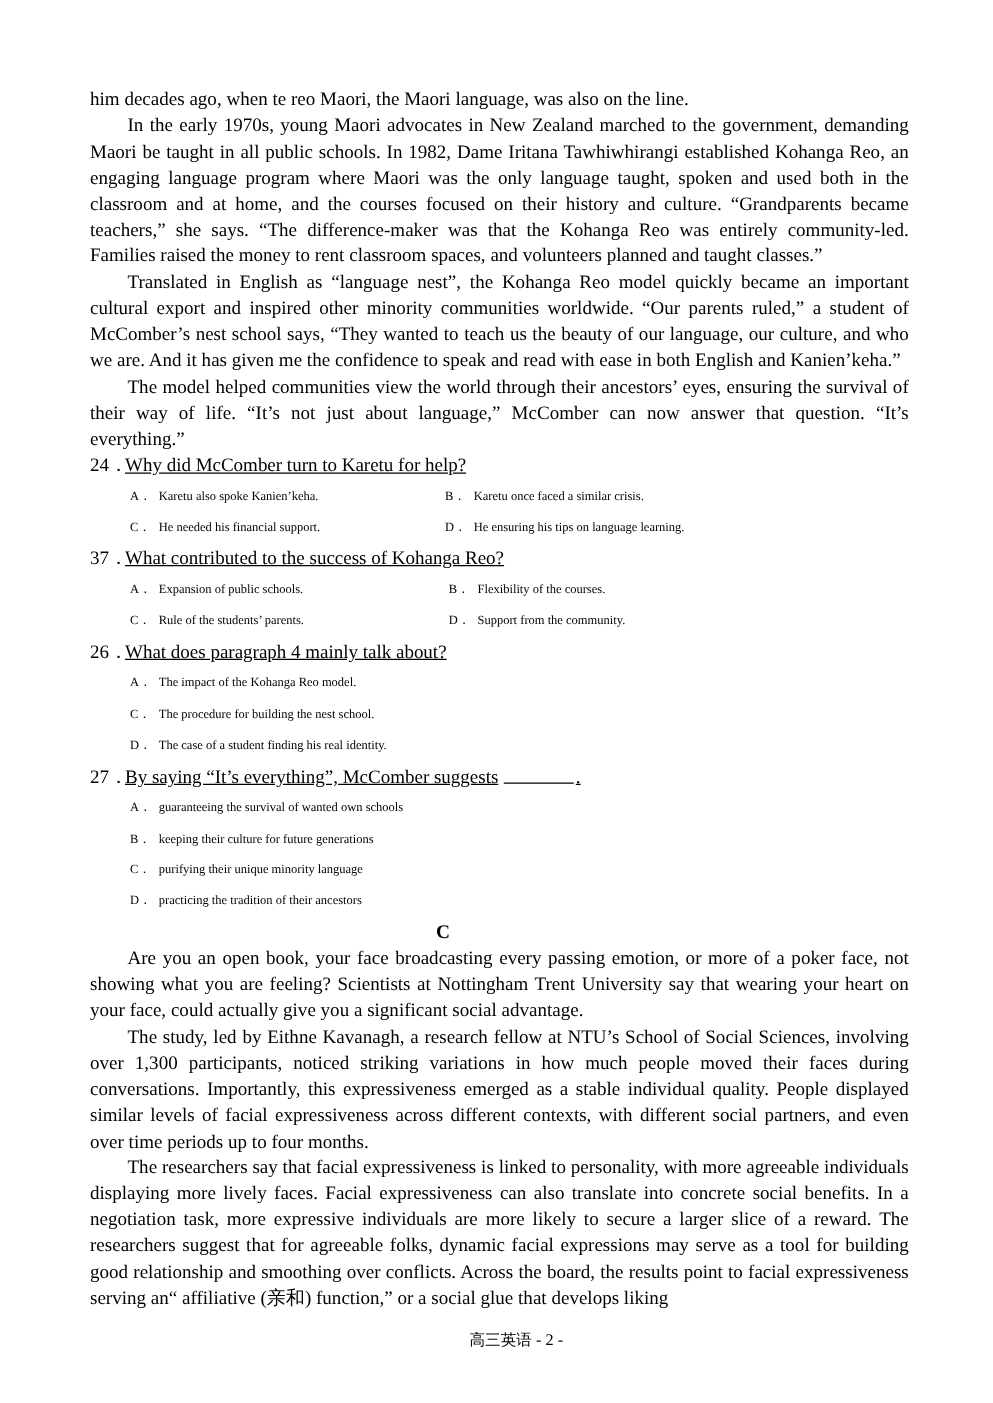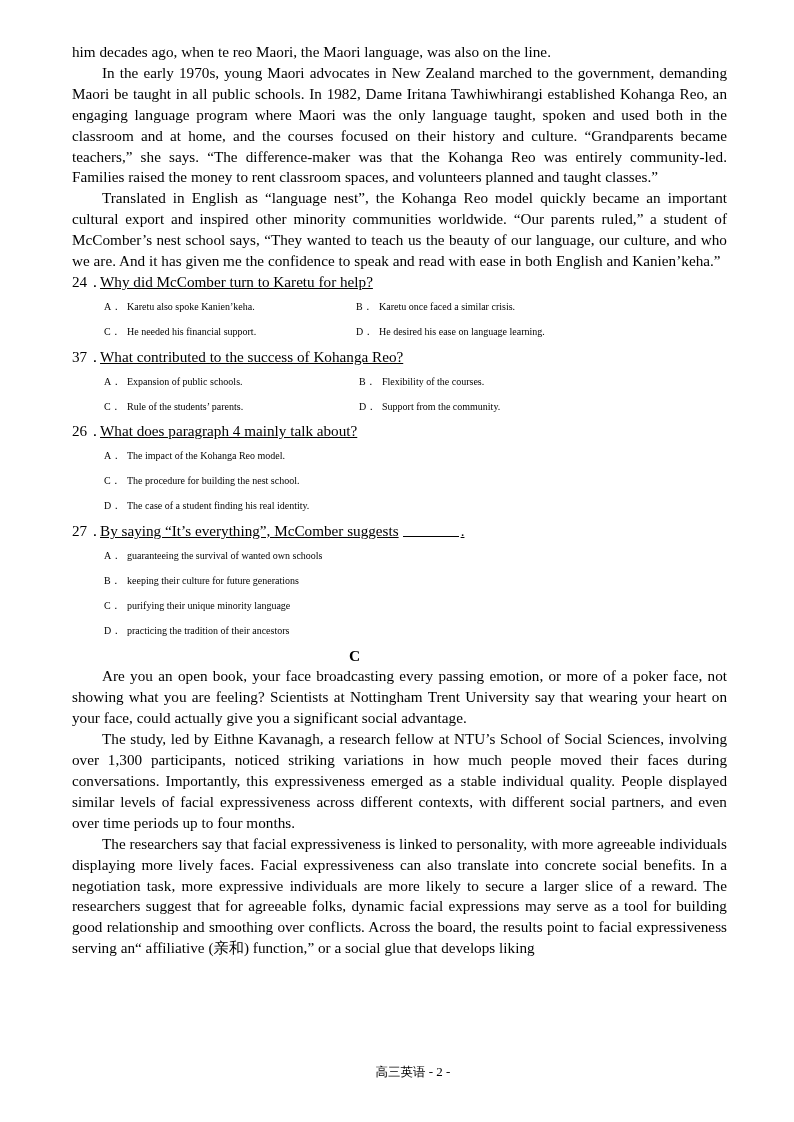--- a/index.html
+++ b/index.html
@@ -16,21 +16,21 @@
     position: relative;
     overflow: hidden;
   }
   .page {
     position: absolute;
     left: 0;
     top: 0;
     width: 794px;
     height: 1122px;
     box-sizing: border-box;
-    padding: 42px 67px 0 72px;
+    padding: 70px 67px 0 72px;
   }
   .body-col {
     width: 655px;
   }
   p.para {
     margin: 0;
     font-size: 15.2px;
     line-height: 20.9px;
     text-align: justify;
     text-justify: inter-word;
@@ -117,30 +117,31 @@
 
 <div class="page">
   <div class="body-col">
 
     <p class="para">him decades ago, when te reo Maori, the Maori language, was also on the line.</p>
 
     <p class="para indent">In the early 1970s, young Maori advocates in New Zealand marched to the government, demanding Maori be taught in all public schools. In 1982, Dame Iritana Tawhiwhirangi established Kohanga Reo, an engaging language program where Maori was the only language taught, spoken and used both in the classroom and at home, and the courses focused on their history and culture. “Grandparents became teachers,” she says. “The difference-maker was that the Kohanga Reo was entirely community-led. Families raised the money to rent classroom spaces, and volunteers planned and taught classes.”</p>
 
     <p class="para indent">Translated in English as “language nest”, the Kohanga Reo model quickly became an important cultural export and inspired other minority communities worldwide. “Our parents ruled,” a student of McComber’s nest school says, “They wanted to teach us the beauty of our language, our culture, and who we are. And it has given me the confidence to speak and read with ease in both English and Kanien’keha.”</p>
 
+    <p class="para indent">The model helped communities view the world through their ancestors’ eyes, ensuring the survival of their way of life. “It’s not just about language,” McComber can now answer that question. “It’s everything.”</p>
 
     <div class="q-block">
       <div class="q-stem">
         <span class="q-num">24．</span><span>Why did McComber turn to Karetu for help?</span>
       </div>
       <div class="opt-row">
         <span class="opt opt-col1"><span class="opt-letter">A．</span><span>Karetu also spoke Kanien’keha.</span></span><span class="opt"><span class="opt-letter">B．</span><span>Karetu once faced a similar crisis.</span></span>
       </div>
       <div class="opt-row">
-        <span class="opt opt-col1"><span class="opt-letter">C．</span><span>He needed his financial support.</span></span><span class="opt"><span class="opt-letter">D．</span><span>He desired his ease on language learning.</span></span>
+        <span class="opt opt-col1"><span class="opt-letter">C．</span><span>He needed his financial support.</span></span><span class="opt"><span class="opt-letter">D．</span><span>He ensuring his tips on language learning.</span></span>
       </div>
     </div>
 
     <div class="q-block">
       <div class="q-stem">
         <span class="q-num">37．</span><span>What contributed to the success of Kohanga Reo?</span>
       </div>
       <div class="opt-row">
         <span class="opt opt-col1 wide"><span class="opt-letter">A．</span><span>Expansion of public schools.</span></span><span class="opt"><span class="opt-letter">B．</span><span>Flexibility of the courses.</span></span>
       </div>

